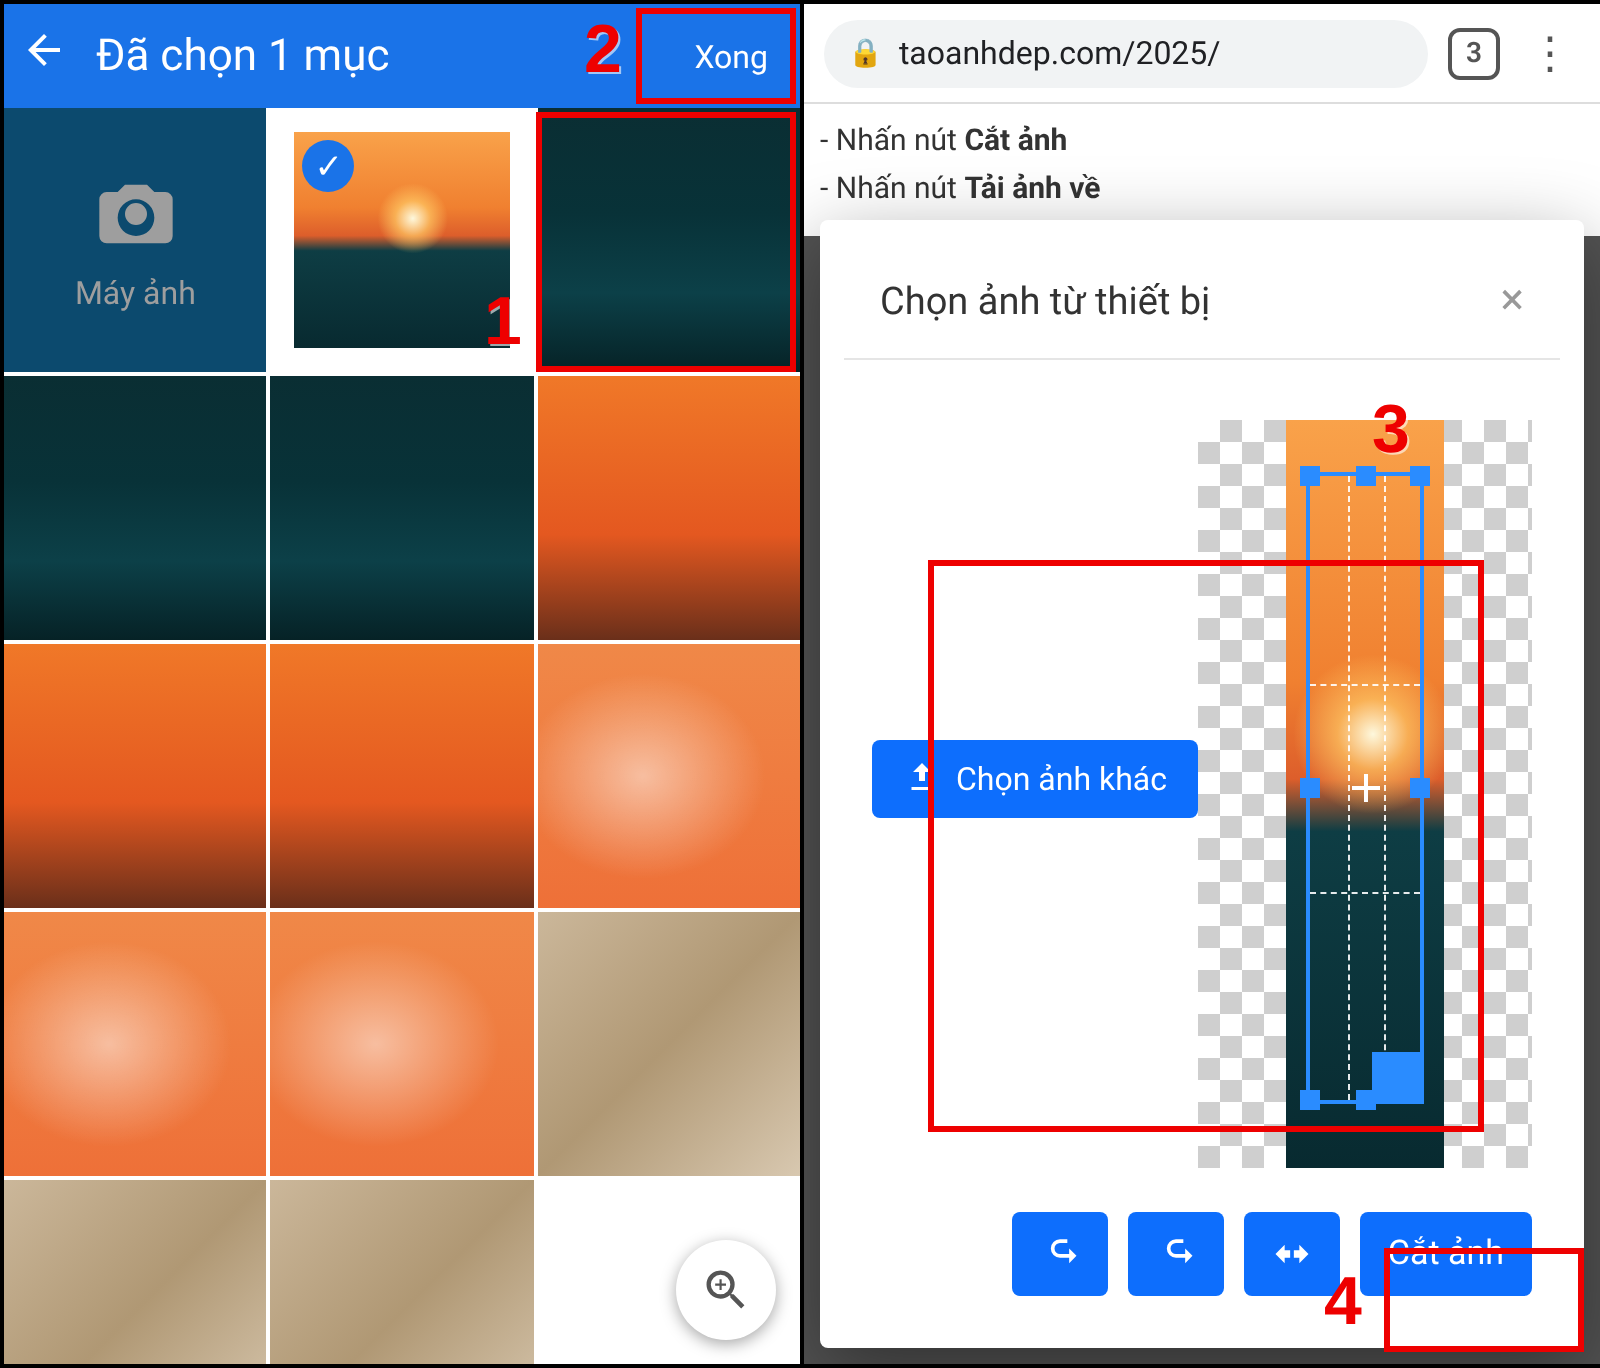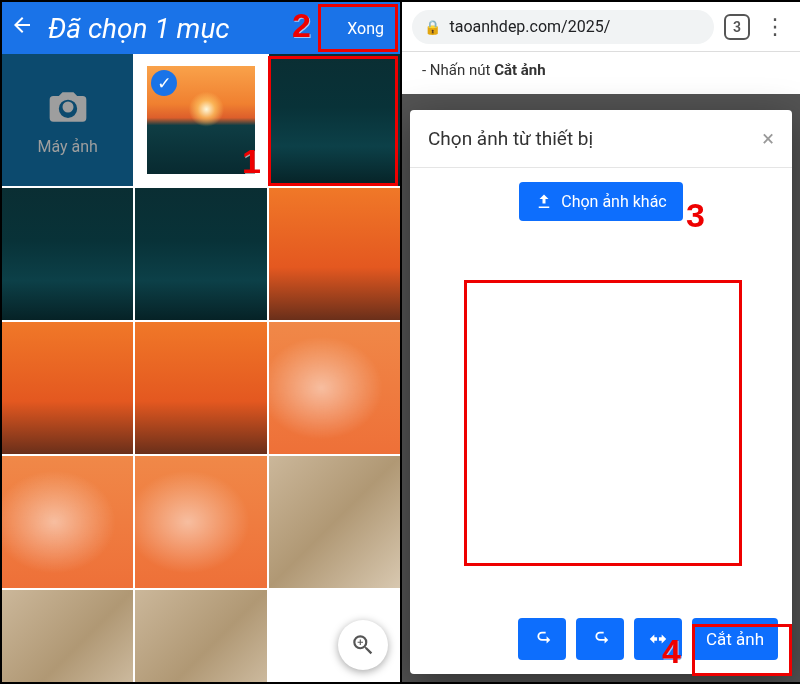--- a/index.html
+++ b/index.html
@@ -19,21 +19,21 @@
   .pane { position: relative; flex: 0 0 398px; height: 100%; overflow: hidden; }
   .divider { flex: 0 0 2px; background: #000; height: 100%; }
 
   
   .left-header {
     height: 52px; background: #1a73e8; color: #fff;
     display: flex; align-items: center; padding: 0 8px;
     gap: 14px;
   }
   .left-header .back { font-size: 24px; cursor: pointer; }
-  .left-header .title { font-size: 28px; flex: 1; white-space: nowrap; font-style: italic; }
+  .left-header .title { font-size: 22px; flex: 1; white-space: nowrap; }
   .left-header .done {
     font-size: 16px; padding: 4px 8px; cursor: pointer;
   }
   .callout-box { position: absolute; border: 3px solid #e00; pointer-events: none; z-index: 50; }
   .callout-num {
     position: absolute; color: #e00; font-size: 34px; font-weight: 900;
     font-family: Arial, sans-serif; z-index: 60; pointer-events: none;
     text-shadow: 1px 1px 0 rgba(255,255,255,0.6);
   }
 
@@ -106,42 +106,41 @@
   }
   .kebab { font-size: 22px; color: #555; cursor: pointer; padding: 0 4px; }
 
   .page-bg {
     position: absolute; top: 50px; left: 0; right: 0; bottom: 0;
     background: rgba(0,0,0,0.35);
     padding: 0;
   }
   .page-text {
     background: #fff; color: #333; font-size: 15px; line-height: 1.6;
-    padding: 6px 20px 12px;
+    padding: 6px 8px 12px;
   }
   .page-text b { font-weight: 700; }
 
   .modal {
     position: absolute; left: 8px; right: 8px; top: 108px; bottom: 8px;
     background: #fff; border-radius: 4px;
     box-shadow: 0 12px 40px rgba(0,0,0,0.4);
     display: flex; flex-direction: column;
-    padding: 0;
+    padding: 12px;
   }
   .modal-header {
     display: flex; align-items: center; justify-content: space-between;
     padding: 16px 18px; border-bottom: 1px solid #e5e5e5;
   }
   .modal-title { font-size: 19px; color: #333; }
   .modal-close { font-size: 22px; color: #999; cursor: pointer; }
 
   .modal-body {
-    flex: 1; display: flex; flex-direction: column;
+    flex: 1; display: flex; 
     padding: 14px 14px 10px;
-    align-items: center;
   }
   .btn {
     background: #0d6efd; color: #fff; border-radius: 4px;
     padding: 10px 16px; font-size: 16px; display: inline-flex;
     align-items: center; gap: 8px; cursor: pointer; border: none;
     font-family: inherit;
   }
   .btn svg { width: 18px; height: 18px; fill: #fff; }
   .btn-row { display: flex; align-items: center; gap: 20px; }
 
@@ -266,20 +265,21 @@
       </div>
       <div class="tab-count">
         <span>3</span>
       </div>
       <div class="kebab">⋮</div>
     </div>
 
     <div class="page-bg">
       <div class="page-text">
         <div><span>- Nhấn nút </span><b>Cắt ảnh</b></div>
+        <div><span>- Nhấn nút </span><b>Tải ảnh về</b></div>
       </div>
     </div>
 
     <div class="modal">
       <div class="modal-header">
         <span class="modal-title">Chọn ảnh từ thiết bị</span>
         <span class="modal-close">×</span>
       </div>
 
       <div class="modal-body">

